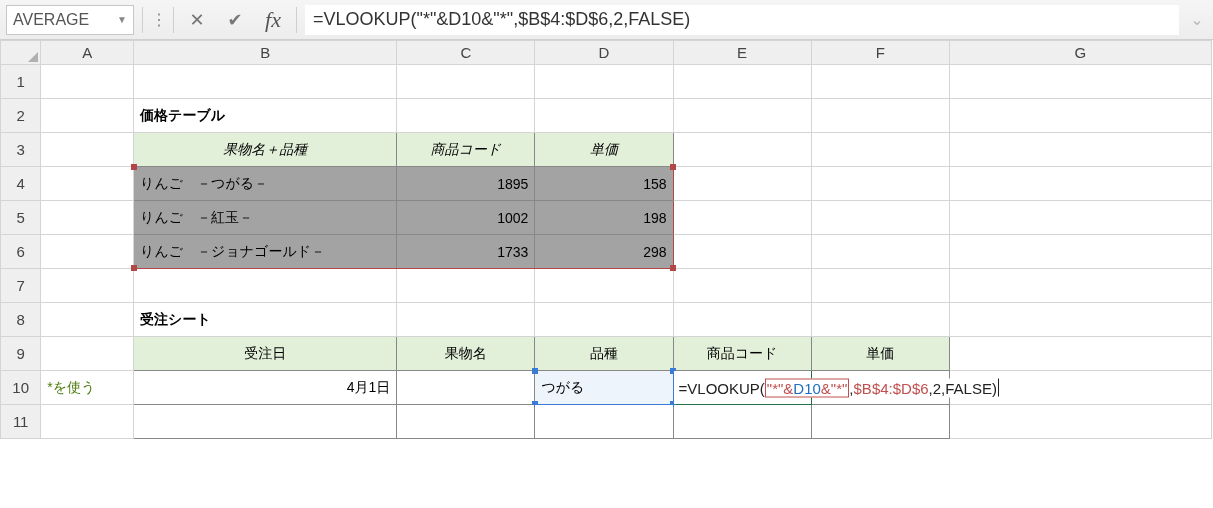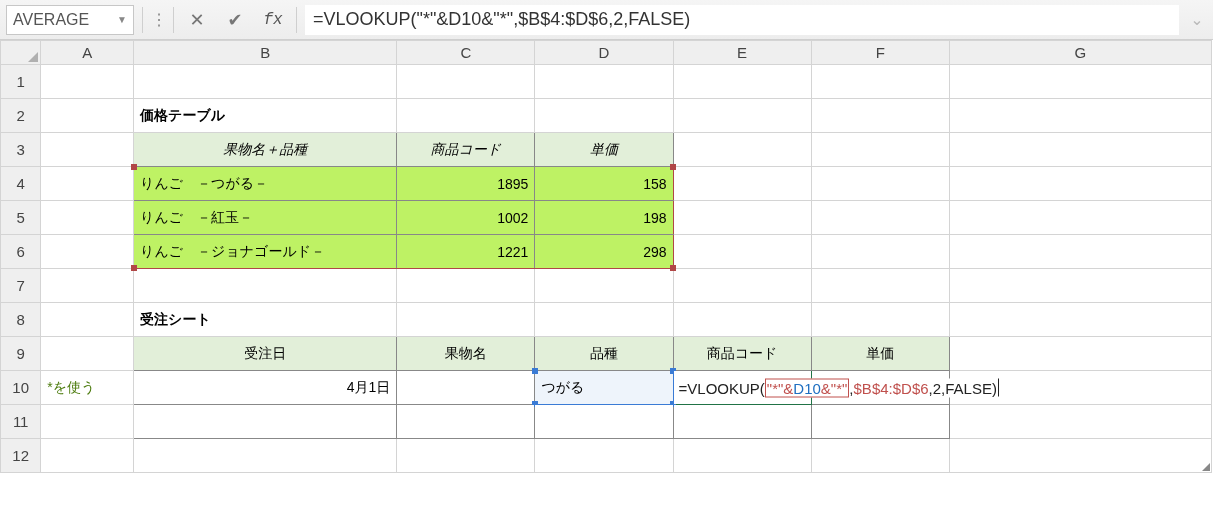--- a/index.html
+++ b/index.html
@@ -40,21 +40,21 @@
   }
   .fb-divider {
     width: 1px; height: 26px; background: #cfcfcf;
   }
   .fb-dots { color: #888; font-size: 16px; width: 14px; text-align: center;}
   .fb-btn {
     width: 30px; height: 30px;
     display: flex; align-items: center; justify-content: center;
     color: #777; font-size: 18px;
   }
-  .fb-fx { font-style: italic; font-family: Liberation Mono, monospace; font-size: 16px; color:#555;}
+  .fb-fx { font-style: italic; font-family: Liberation Serif, serif; font-size: 22px; color:#555;}
   .formula-input {
     flex: 1;
     height: 30px;
     display: flex;
     align-items: center;
     padding: 0 8px;
     font-size: 18px;
     color: #333;
     background: #fff;
   }
@@ -123,21 +123,21 @@
   .bold{font-weight:bold;}
   .red-text{color:#4d7c0f;}
 
   
   .tbl-hdr {
     background:#e2efd9;
     border:1px solid #888 !important;
   }
   .tbl-hdr .cell-inner{justify-content:center;font-style:italic;}
   .tbl-body {
-    background:#bef264;
+    background:#a3a3a3;
     border:1px solid #888 !important;
   }
   
   .red-range-top{border-top:1.5px solid #b14747 !important;}
   .red-range-bottom{border-bottom:1.5px solid #b14747 !important;}
   .red-range-left{border-left:1.5px solid #b14747 !important;}
   .red-range-right{border-right:1.5px solid #b14747 !important;}
   .red-range-dot{
     position:absolute; width:6px; height:6px; background:#b14747;
   }
@@ -329,21 +329,21 @@
     </tr>
 
     <tr>
       <th class="rowhdr">6</th>
       <td></td>
       <td class="tbl-body red-range-left red-range-bottom">
         <span class="red-range-dot" style="bottom:-3px;left:-3px;"></span>
         <div class="cell-inner al-l">りんご　－ジョナゴールド－</div>
       </td>
       <td class="tbl-body red-range-bottom">
-            <div class="cell-inner al-r">1221</div>
+            <div class="cell-inner al-r">1733</div>
           </td>
       <td class="tbl-body red-range-right red-range-bottom">
         <span class="red-range-dot" style="bottom:-3px;right:-3px;"></span>
         <div class="cell-inner al-r">298</div>
       </td>
       <td></td>
       <td></td>
       <td></td>
     </tr>
 
@@ -426,27 +426,15 @@
       <th class="rowhdr">11</th>
       <td></td>
       <td class="tbl2-body"></td>
       <td class="tbl2-body"></td>
       <td class="tbl2-body"></td>
       <td class="tbl2-body"></td>
       <td class="tbl2-body"></td>
       <td></td>
     </tr>
 
-    <tr>
-      <th class="rowhdr">12</th>
-      <td></td>
-      <td></td>
-      <td></td>
-      <td></td>
-      <td></td>
-      <td></td>
-      <td>
-            <span class="tri-down"></span>
-          </td>
-    </tr>
   </tbody>
 </table>
 </div>
 
 </body></html>

